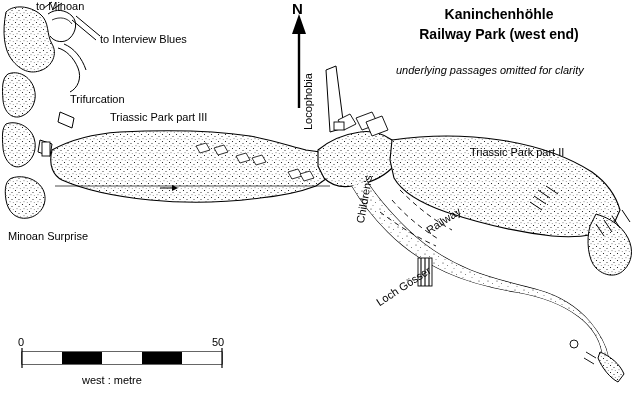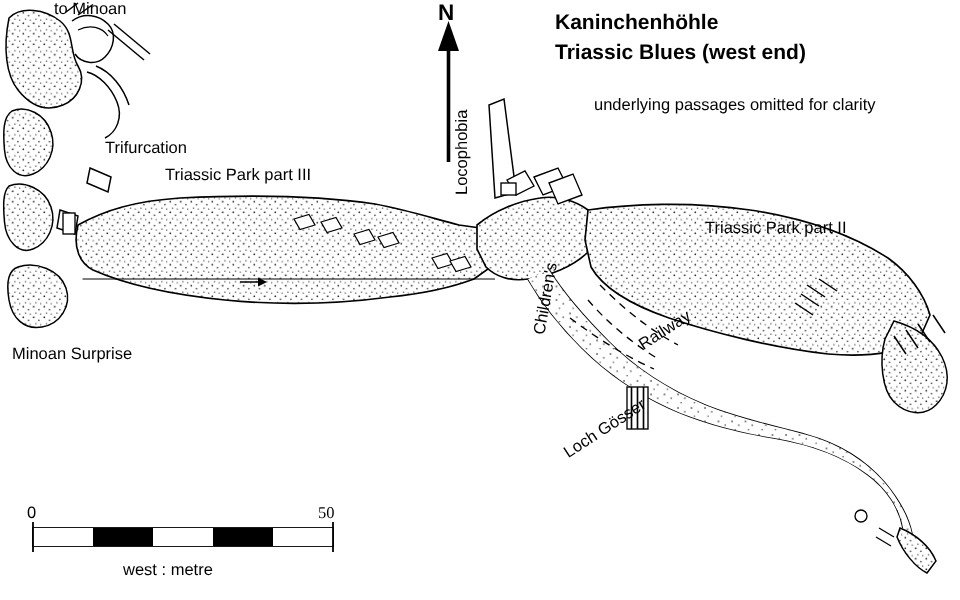--- a/index.html
+++ b/index.html
@@ -24,21 +24,21 @@
     height: 400px;
   }
   .lbl {
     position: absolute;
     white-space: nowrap;
     line-height: 1.15;
   }
   .title {
     font-size: 14px;
     font-weight: bold;
-    text-align: left;
+    text-align: center;
   }
   .subtitle {
     font-size: 11px;
   }
   .place {
     font-size: 11px;
   }
   .scale-txt {
     font-size: 11px;
   }
@@ -224,34 +224,35 @@
       <rect x="62" y="352" width="40" height="12" fill="#000000"></rect>
       <rect x="102" y="352" width="40" height="12" fill="#ffffff"></rect>
       <rect x="142" y="352" width="40" height="12" fill="#000000"></rect>
       <rect x="182" y="352" width="40" height="12" fill="#ffffff"></rect>
       <path d="M22,348 L22,368" stroke="#000000" stroke-width="1.2"></path>
       <path d="M222,348 L222,368" stroke="#000000" stroke-width="1.2"></path>
     </g>
   </svg>
 
   <div class="lbl title" style="left:370px; top:6px; width:258px;">Kaninchenhöhle</div>
-  <div class="lbl title" style="left:370px; top:26px; width:258px;">Triassic Blues (west end)</div>
-  <div class="lbl subtitle" style="left:396px; top:64px;">underlying passages omitted for clarity</div>
+  <div class="lbl title" style="left:370px; top:26px; width:258px;">Railway Park (west end)</div>
+  <div class="lbl subtitle" style="left:396px; top:64px;font-style:italic;">underlying passages omitted for clarity</div>
 
   <div class="lbl north-letter" style="left:292px; top:0px;">N</div>
 
   <div class="lbl place" style="left:36px; top:0px;">to Minoan</div>
+  <div class="lbl place" style="left:100px; top:33px;">to Interview Blues</div>
   <div class="lbl place" style="left:70px; top:93px;text-align:center;">Trifurcation</div>
   <div class="lbl place" style="left:470px; top:146px;">Triassic Park part II</div>
   <div class="lbl place" style="left:110px; top:111px;">Triassic Park part III</div>
   <div class="lbl place" style="left:8px; top:230px;">Minoan Surprise</div>
 
   <div class="lbl place rot-locophobia" style="left:302px; top:130px;">Locophobia</div>
 
   <div class="lbl place rot-children" style="left:354px; top:222px;">Children's</div>
   <div class="lbl place rot-railway" style="left:424px; top:226px;">Railway</div>
   <div class="lbl place rot-loch" style="left:374px; top:298px;">Loch Gösser</div>
 
   <div class="lbl scale-txt" style="left:18px; top:336px;">0</div>
-  <div class="lbl scale-txt" style="left:212px; top:336px;font-family:Liberation Serif, serif;">50</div>
+  <div class="lbl scale-txt" style="left:212px; top:336px;">50</div>
   <div class="lbl scale-txt" style="left:82px; top:374px;">west : metre</div>
 
 </div>
 
 </body></html>

